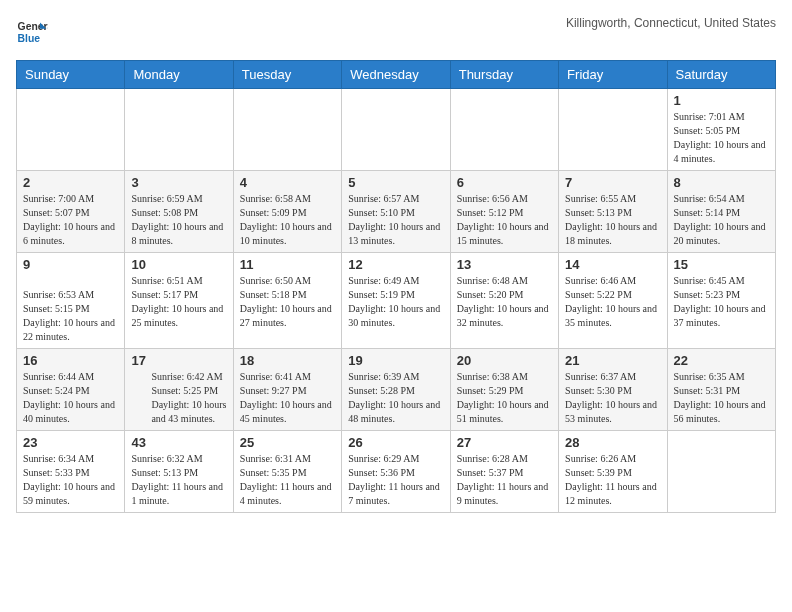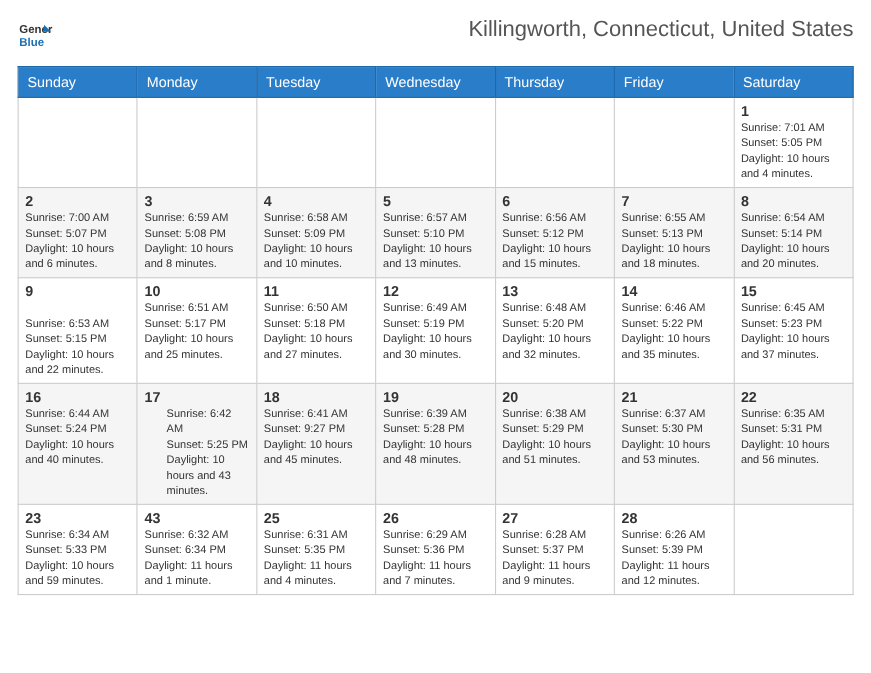--- a/index.html
+++ b/index.html
@@ -27,21 +27,21 @@
     }
     .title-area {
       text-align: right;
     }
     .month-title {
       font-size: 32px;
       font-weight: bold;
       color: #333;
     }
     .location-title {
-      font-size: 20px;
+      font-size: 12px;
       color: #555;
     }
     .calendar {
       width: 100%;
       border-collapse: collapse;
       border: 1px solid #ccc;
     }
     .calendar th {
       background-color: #2a7dc9;
       color: #fff;
@@ -68,20 +68,21 @@
     .day-number {
       font-size: 13px;
       font-weight: bold;
       margin-bottom: 2px;
       display: block;
     }
     .day-info {
       font-size: 10px;
       color: #333;
       line-height: 1.4;
+      font-family: Liberation Serif, serif;
     }
     .empty-cell {
       background: #fff !important;
     }
   </style>
 </head>
 <body>
 
 <div class="header-area">
   <div class="logo">
@@ -258,21 +259,21 @@
       <tr>
         <td>
           <span class="day-number">23</span>
           <div class="day-info" style="white-space: pre-line;">Sunrise: 6:34 AM
 Sunset: 5:33 PM
 Daylight: 10 hours and 59 minutes.</div>
         </td>
         <td>
           <span class="day-number">43</span>
           <div class="day-info" style="white-space: pre-line;">Sunrise: 6:32 AM
-Sunset: 6:34 PM
+Sunset: 5:13 PM
 Daylight: 11 hours and 1 minute.</div>
         </td>
         <td>
           <span class="day-number">25</span>
           <div class="day-info" style="white-space: pre-line;">Sunrise: 6:31 AM
 Sunset: 5:35 PM
 Daylight: 11 hours and 4 minutes.</div>
         </td>
         <td>
           <span class="day-number">26</span>

